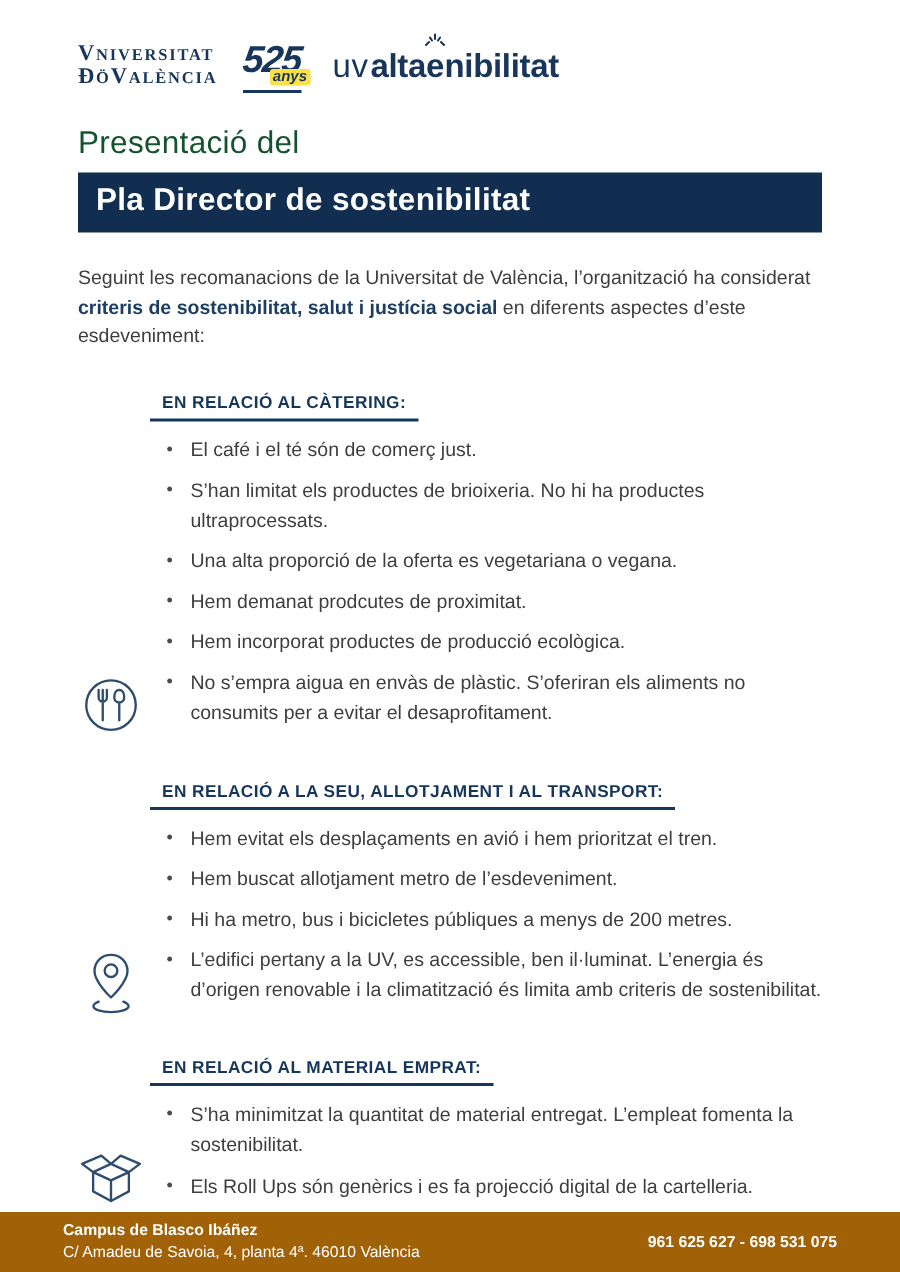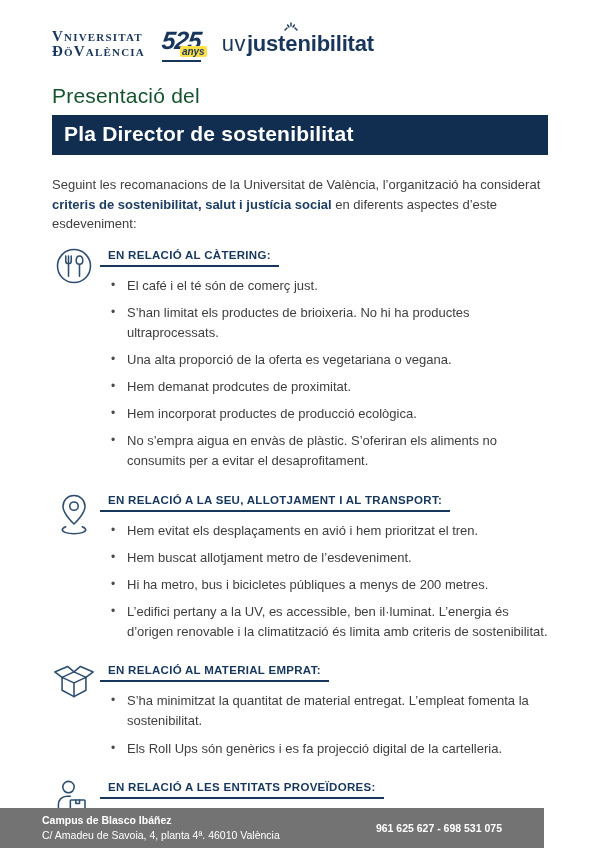--- a/index.html
+++ b/index.html
@@ -24,33 +24,33 @@
   .accent-e svg{position:absolute;left:50%;top:-9px;transform:translateX(-50%);}
   
   .kicker{margin:22px 52px 0 52px;color:#14532d;font-size:21px;font-weight:500;letter-spacing:0.2px;}
   .banner{margin:7px 52px 0 52px;background:#112d50;color:#ffffff;
           font-size:21px;font-weight:700;letter-spacing:0.2px;padding:7px 12px 9px 12px;}
   
   .intro{margin:20px 52px 0 52px;font-size:13px;line-height:1.5;color:#3e3e3e;}
   .intro b{color:#1d3e63;}
   
   .sections{margin-top:4px;}
-  .section{display:flex;padding:0 52px;margin-top:11px;}
+  .section{display:flex;padding:0 52px;margin-top:25px;align-items:flex-end;}
   .icon-col{width:48px;flex:0 0 48px;margin-right:8px;padding-top:0;}
   .icon-col svg{display:block;}
   .sec-body{flex:1;min-width:0;}
   .sec-heading{display:inline-block;color:#16365c;font-size:11.5px;font-weight:700;
                letter-spacing:0.3px;border-bottom:2px solid #16365c;
                padding:2px 8px 4px 8px;margin-left:-8px;}
   .bullets{list-style:none;margin:9px 0 0 0;padding:0;}
   .bullets li{position:relative;padding-left:19px;margin-bottom:7px;
               font-size:13px;line-height:1.55;color:#3e3e3e;}
   .bullets li::before{content:"•";position:absolute;left:3px;top:0;color:#4a4a4a;font-size:12px;}
   
-  .footer{position:absolute;left:0;bottom:0;width:544px;height:40px;background:#737373;
+  .footer{position:absolute;left:0;bottom:0;width:600px;height:40px;background:#a16207;
           display:flex;justify-content:space-between;align-items:center;
           padding:0 42px;box-sizing:border-box;color:#ffffff;}
   .footer .addr1{font-size:10.5px;font-weight:700;line-height:1.4;}
   .footer .addr2{font-size:10.5px;font-weight:400;line-height:1.4;}
   .footer .phones{font-size:10.5px;font-weight:700;}
   .ic{stroke:#2e4d6e;fill:none;stroke-width:1.7;stroke-linecap:round;stroke-linejoin:round;}
 </style>
 </head>
 <body>
 
@@ -58,21 +58,21 @@
   <div class="uv-logo">
     <div class="l1">Vniversitat</div>
     <div class="l2">ĐöValència</div>
   </div>
   <div class="logo525">
     <span class="num">525</span>
     <span class="anys">anys</span>
   </div>
   <div class="wordmark">
     <span class="pre">uv</span>
-    <span class="bold">just</span>
+    <span class="bold">alta</span>
     <span class="accent-e">
       <svg width="16" height="10" viewBox="0 0 16 10">
         <g stroke="#18365c" stroke-width="1.4" stroke-linecap="round">
           <line x1="2" y1="8" x2="4" y2="6"></line>
           <line x1="8" y1="1" x2="8" y2="4"></line>
           <line x1="14" y1="8" x2="12" y2="6"></line>
           <line x1="4.6" y1="3" x2="6" y2="5"></line>
           <line x1="11.4" y1="3" x2="10" y2="5"></line>
         </g>
       </svg>

